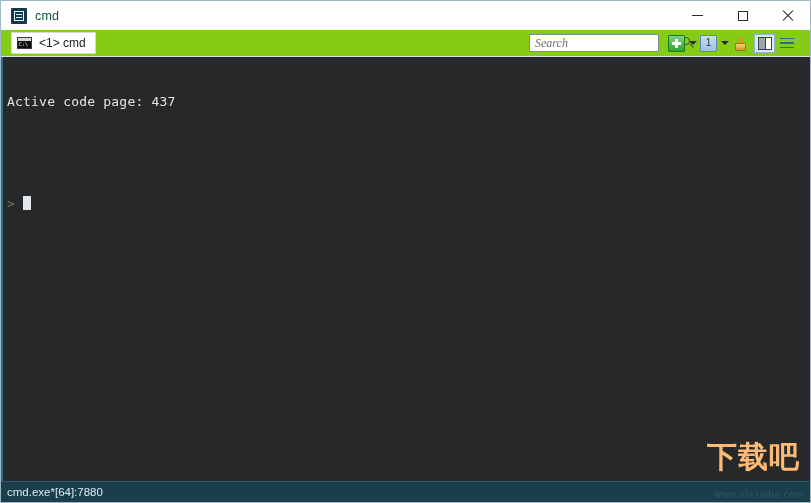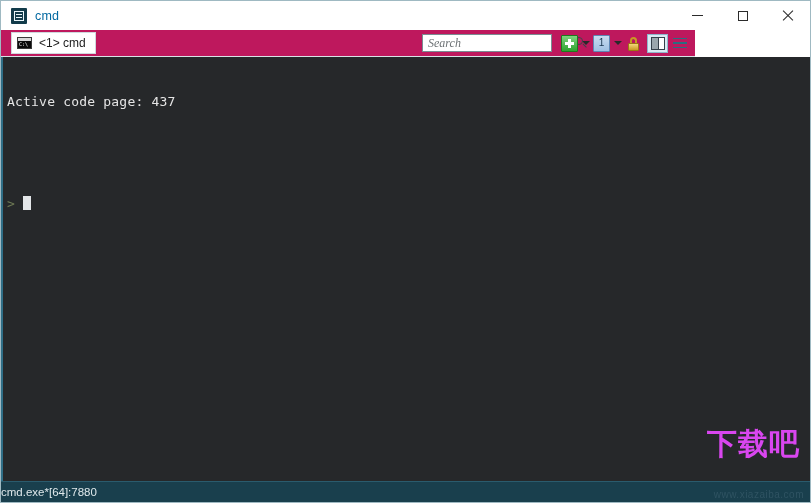--- a/index.html
+++ b/index.html
@@ -53,21 +53,21 @@
   .title-icon::after {
     content: "";
     position: absolute;
     left: 5px; top: 6px;
     width: 6px; height: 1.5px;
     background: #eaf6fa;
     box-shadow: 0 3px 0 0 #eaf6fa;
   }
   .title-text {
     font-size: 12.5px;
-    color: #0369a1;
+    color: #14532d;
     letter-spacing: 0.2px;
   }
   .win-buttons {
     margin-left: auto;
     display: flex;
     height: 29px;
   }
   .win-btn {
     width: 45px;
     height: 29px;
@@ -102,23 +102,23 @@
     width: 14px; height: 1px;
     background: #2b2b2b;
   }
   .glyph-close::before { transform: rotate(45deg); }
   .glyph-close::after  { transform: rotate(-45deg); }
 
   
   .tabrow {
     position: absolute;
     left: 0; top: 29px;
-    width: 694px;
+    width: 809px;
     height: 26px;
-    background: #be185d;
+    background: #84cc16;
     display: flex;
     align-items: center;
     border-bottom: 1px solid #d9e3e6;
   }
   .tab {
     margin-left: 10px;
     height: 22px;
     display: flex;
     align-items: center;
     padding: 0 9px 0 5px;
@@ -155,21 +155,21 @@
   .tab-label {
     font-size: 12px;
     color: #1c1c1c;
     white-space: nowrap;
   }
 
   .toolbar {
     margin-left: auto;
     display: flex;
     align-items: center;
-    padding-right: 6px;
+    padding-right: 14px;
     gap: 0px;
   }
   .search-wrap {
     width: 130px;
     height: 18px;
     border: 1px solid #7a8c92;
     background: #ffffff;
     display: flex;
     align-items: center;
     box-sizing: border-box;
@@ -378,25 +378,25 @@
   .watermark {
     position: absolute;
     right: 8px;
     bottom: 21px;
     width: 130px;
     height: 34px;
     pointer-events: none;
   }
   .wm-cjk {
     position: absolute;
-    right: 4px; top: 0;
+    right: 4px; top: 13px;
     font-family: "DejaVu Sans", sans-serif;
     font-size: 30px;
     font-weight: bold;
-    color: #d946ef;
+    color: #fdba74;
     letter-spacing: 1px;
     line-height: 32px;
     white-space: nowrap;
   }
 
   
   .statusbar {
     position: absolute;
     left: 0; bottom: 0;
     width: 809px;
@@ -404,20 +404,21 @@
     background: #193f4d;
     color: #dfe8eb;
     font-family: "Liberation Sans", sans-serif;
     font-size: 11.5px;
     display: flex;
     align-items: center;
     border-top: 1px solid #2a5b6d;
     box-sizing: border-box;
   }
   .sb-left {
+    padding-left: 6px;
     white-space: nowrap;
   }
   .sb-right {
     margin-left: auto;
     display: flex;
     align-items: center;
     white-space: nowrap;
   }
   .sb-cell {
     padding: 0 8px;

